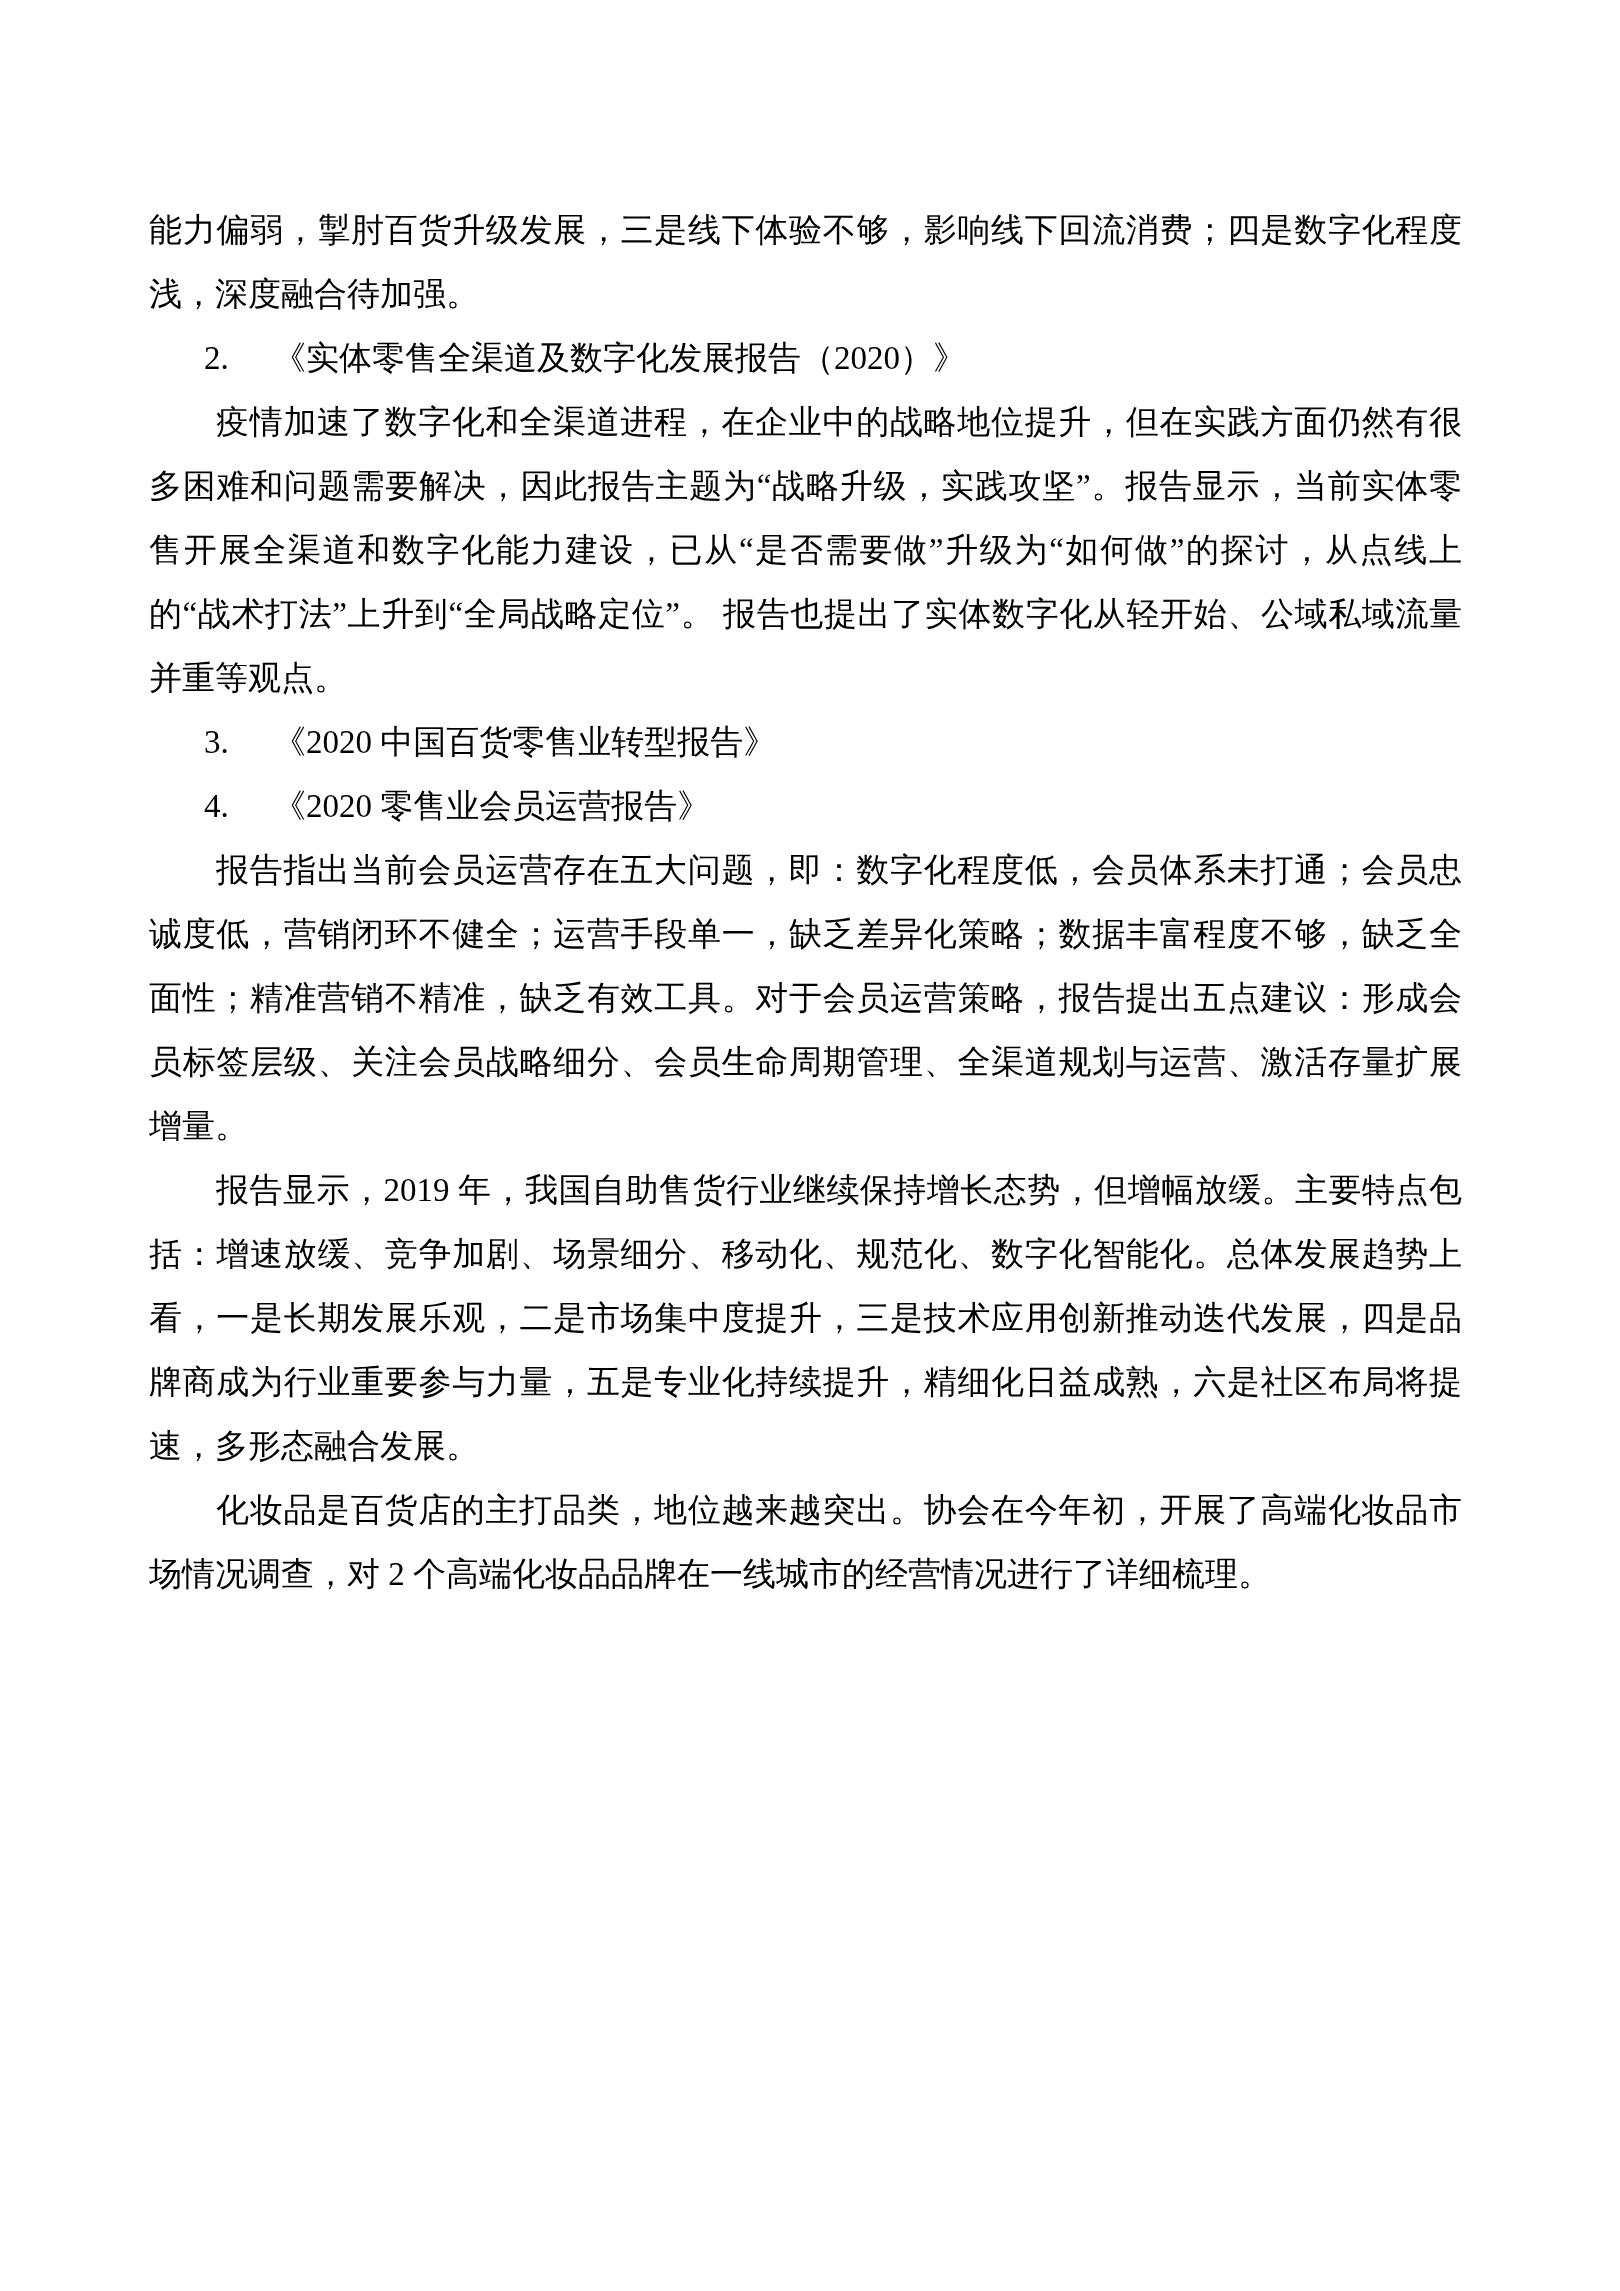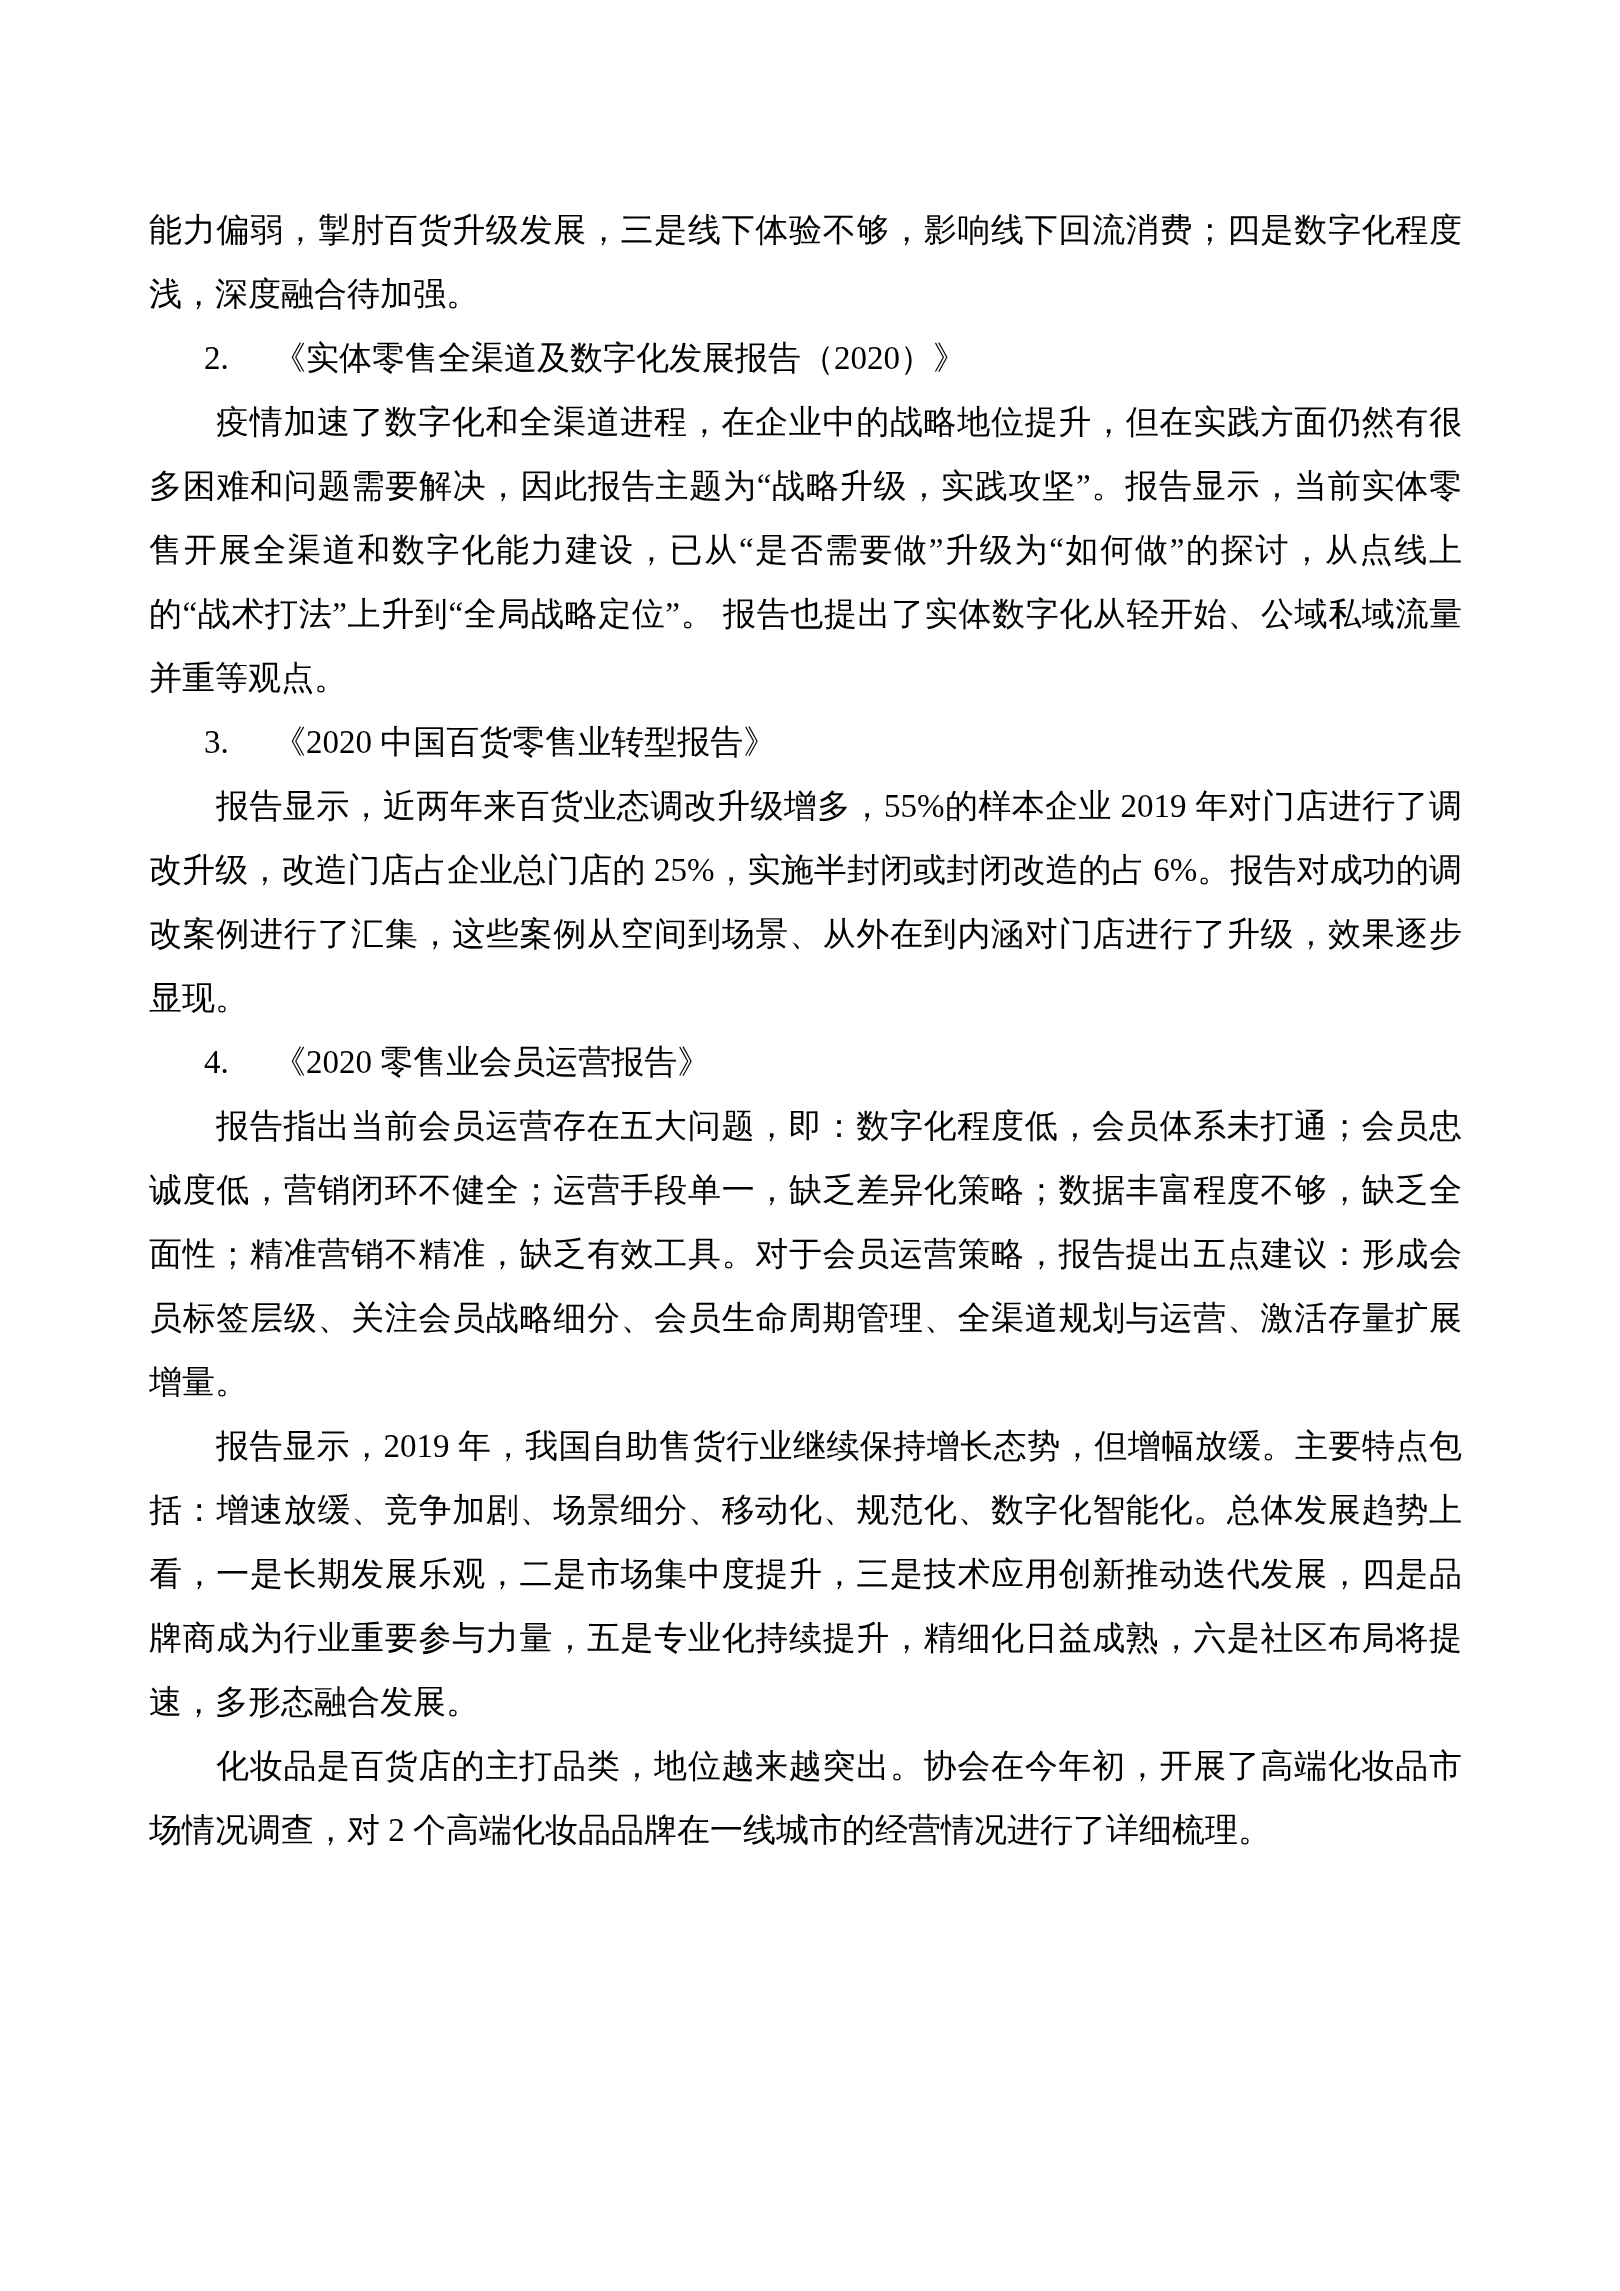--- a/index.html
+++ b/index.html
@@ -61,21 +61,20 @@
     <div class="heading">
       <span class="h-num">2.</span><span class="h-title">《实体零售全渠道及数字化发展报告（2020）》</span>
     </div>
 
     <p class="para">疫情加速了数字化和全渠道进程，在企业中的战略地位提升，但在实践方面仍然有很多困难和问题需要解决，因此报告主题为“战略升级，实践攻坚”。报告显示，当前实体零售开展全渠道和数字化能力建设，已从“是否需要做”升级为“如何做”的探讨，从点线上的“战术打法”上升到“全局战略定位”。 报告也提出了实体数字化从轻开始、公域私域流量并重等观点。</p>
 
     <div class="heading">
       <span class="h-num">3.</span><span class="h-title">《2020 中国百货零售业转型报告》</span>
     </div>
 
-    <p class="para">报告显示，近两年来百货业态调改升级增多，55%的样本企业 2019 年对门店进行了调改升级，改造门店占企业总门店的 25%，实施半封闭或封闭改造的占 6%。报告对成功的调改案例进行了汇集，这些案例从空间到场景、从外在到内涵对门店进行了升级，效果逐步显现。</p>
 
     <div class="heading">
       <span class="h-num">4.</span><span class="h-title">《2020 零售业会员运营报告》</span>
     </div>
 
     <p class="para">报告指出当前会员运营存在五大问题，即：数字化程度低，会员体系未打通；会员忠诚度低，营销闭环不健全；运营手段单一，缺乏差异化策略；数据丰富程度不够，缺乏全面性；精准营销不精准，缺乏有效工具。对于会员运营策略，报告提出五点建议：形成会员标签层级、关注会员战略细分、会员生命周期管理、全渠道规划与运营、激活存量扩展增量。</p>
 
 
     <p class="para">报告显示，2019 年，我国自助售货行业继续保持增长态势，但增幅放缓。主要特点包括：增速放缓、竞争加剧、场景细分、移动化、规范化、数字化智能化。总体发展趋势上看，一是长期发展乐观，二是市场集中度提升，三是技术应用创新推动迭代发展，四是品牌商成为行业重要参与力量，五是专业化持续提升，精细化日益成熟，六是社区布局将提速，多形态融合发展。</p>
 

